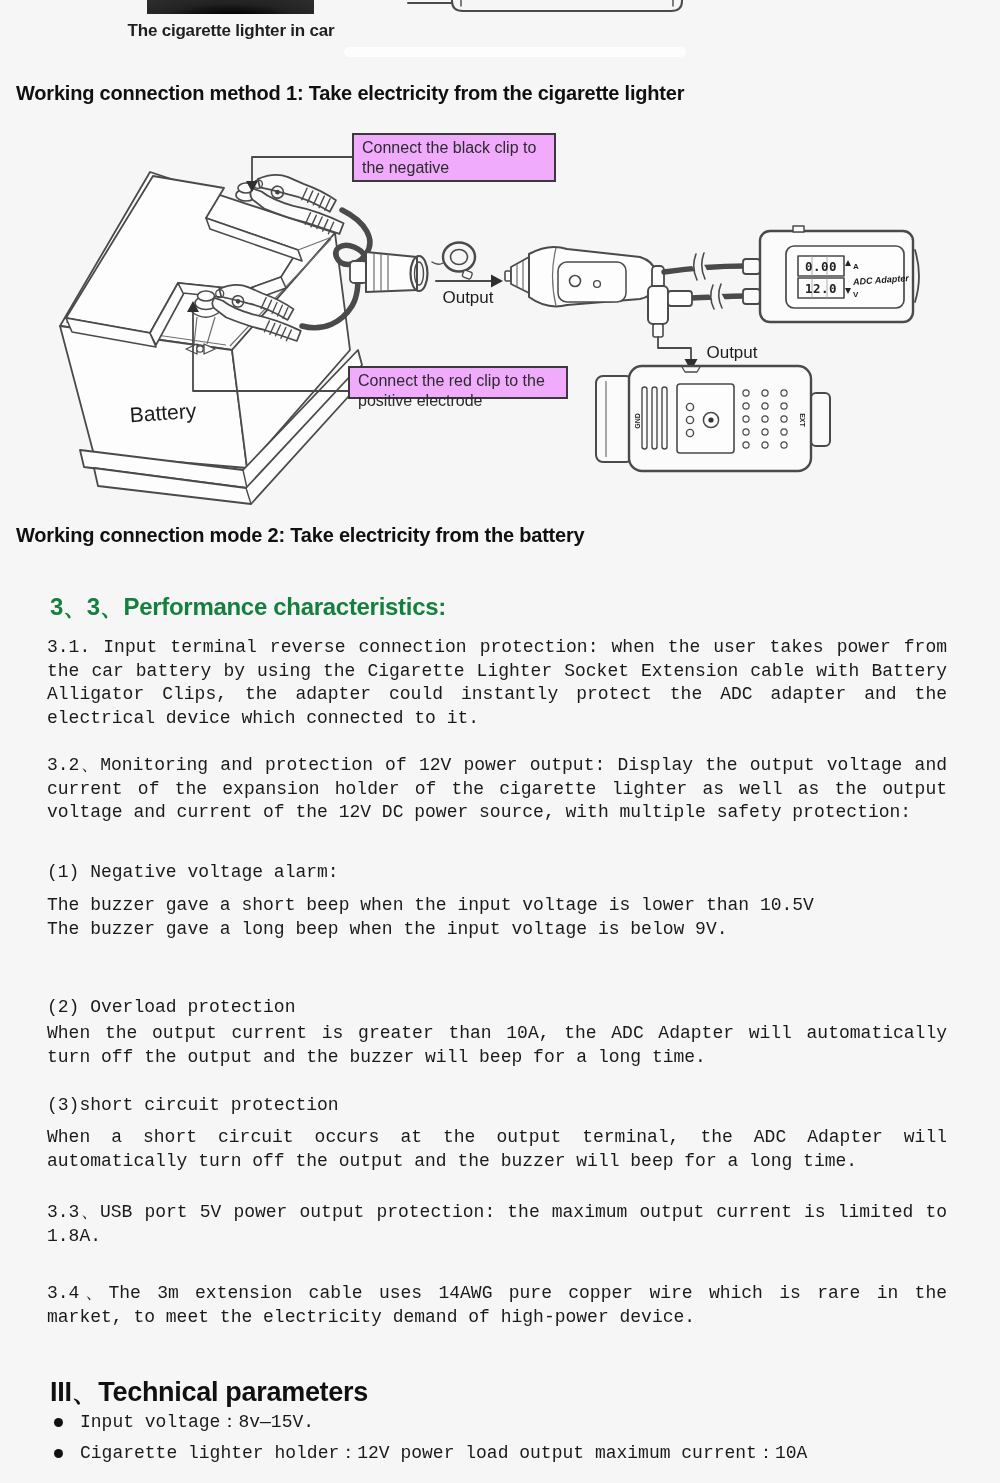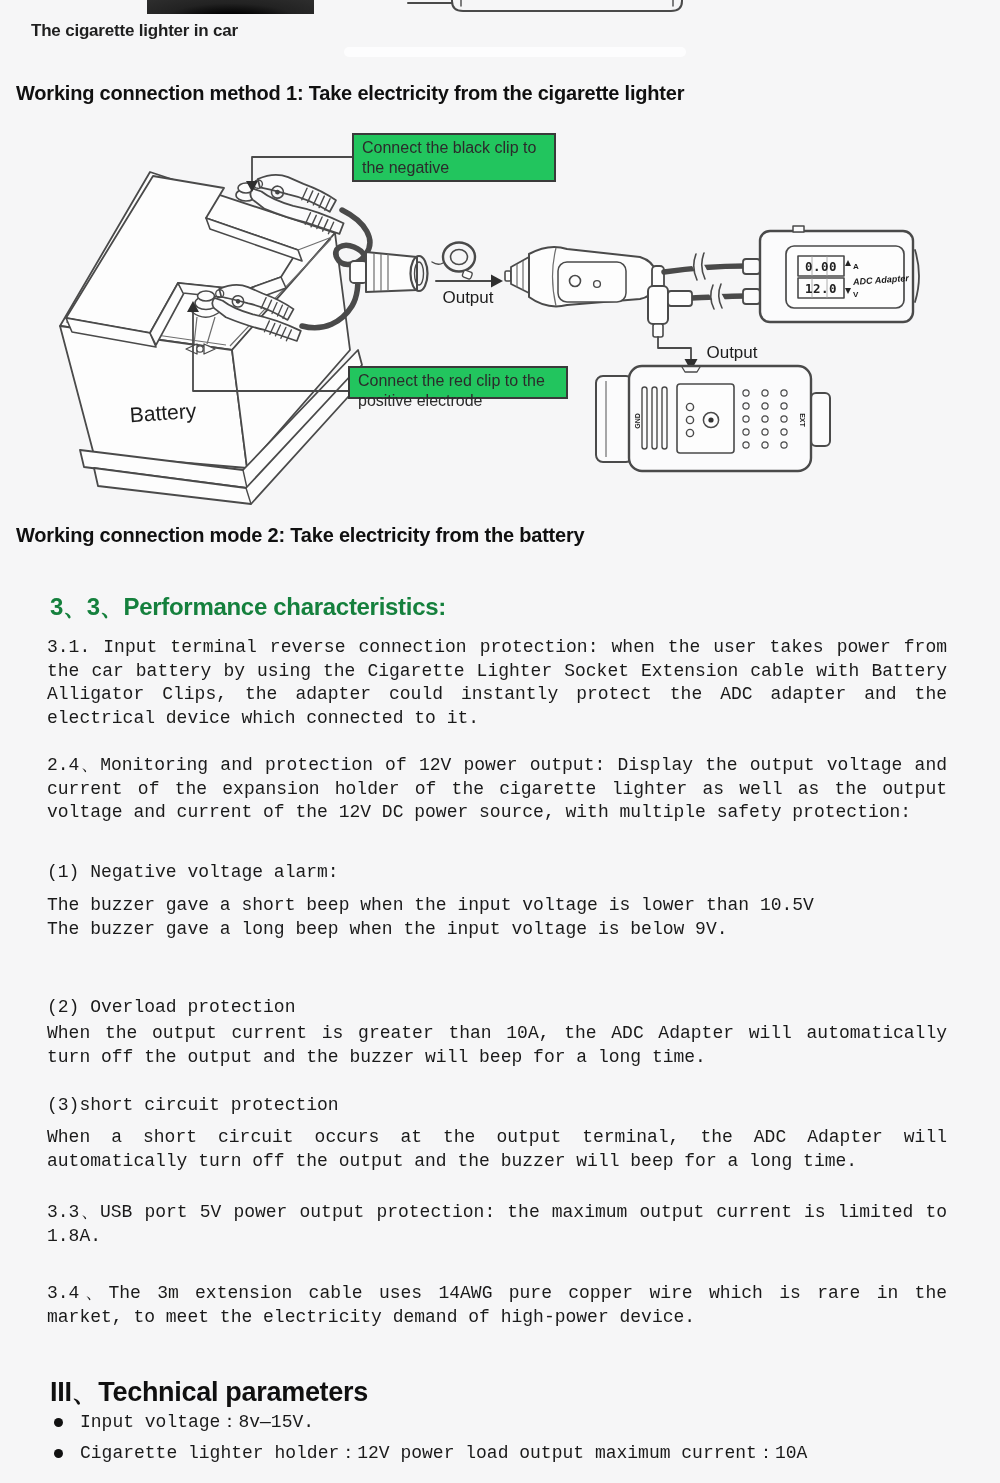--- a/index.html
+++ b/index.html
@@ -13,21 +13,21 @@
   
   .photo{
     left:147px;top:0;width:167px;height:14px;
     background:radial-gradient(ellipse at 50% 160%, #000 25%, #222 60%, #2e2e2e 100%);
   }
   .strip{
     left:344px;top:47px;width:342px;height:10px;border-radius:5px;
     background:#fdfdfe;
   }
   .photo-caption{
-    left:31px;top:21px;width:400px;text-align:left;
+    left:31px;top:21px;width:400px;text-align:center;
     font-size:17px;font-weight:600;color:#1f1f1f;letter-spacing:-0.2px;
   }
   .fig-title{
     left:16px;width:1000px;text-align:left;
     font-size:20px;font-weight:700;color:#101010;letter-spacing:-0.2px;
   }
   .fig1{top:82px;}
   .fig2{top:524px;}
   .sec-heading{
     left:50px;top:591px;font-size:24px;font-weight:700;color:#15803d;letter-spacing:-0.3px;
@@ -40,21 +40,21 @@
     font-size:18px;line-height:23.5px;color:#1a1a1a;
   }
   .para{left:47px;width:900px;text-align:justify;}
   .line{left:47px;width:900px;}
   
   svg{display:block;}
   .diagram{left:0;top:118px;}
   .toppartial{left:395px;top:0;}
   
   .callout{
-    background:#22c55e;border:2px solid #3a3a3a;color:#2b2b2b;
+    background:#f0abfc;border:2px solid #3a3a3a;color:#2b2b2b;
     font-size:16px;line-height:20px;padding:3px 8px;box-sizing:border-box;
   }
   .callout.black{left:352px;top:133px;width:204px;height:49px;}
   .callout.red{left:348px;top:366px;width:220px;height:33px;}
   
   .bullets{left:50px;top:1410px;width:900px;list-style:none;margin:0;padding:0;}
   .bullets li{
     position:relative;padding-left:30px;margin-bottom:7px;line-height:24px;
   }
   .bullets li::before{
@@ -259,21 +259,21 @@
 </svg>
 
 <div class="abs callout black">Connect the black clip to the negative</div>
 <div class="abs callout red">Connect the red clip to the positive electrode</div>
 
 <div class="abs fig-title fig2">Working connection mode 2: Take electricity from the battery</div>
 
 <div class="abs sec-heading">3、3、Performance characteristics:</div>
 
 <div class="abs mono para" style="top:636px">3.1. Input terminal reverse connection protection: when the user takes power from the car battery by using the Cigarette Lighter Socket Extension cable with Battery Alligator Clips, the adapter could instantly protect the ADC adapter and the electrical device which connected to it.</div>
-<div class="abs mono para" style="top:754px">2.4、Monitoring and protection of 12V power output: Display the output voltage and current of the expansion holder of the cigarette lighter as well as the output voltage and current of the 12V DC power source, with multiple safety protection:</div>
+<div class="abs mono para" style="top:754px">3.2、Monitoring and protection of 12V power output: Display the output voltage and current of the expansion holder of the cigarette lighter as well as the output voltage and current of the 12V DC power source, with multiple safety protection:</div>
 
 <div class="abs mono line" style="top:861px">(1) Negative voltage alarm:</div>
 <div class="abs mono line" style="top:894px">
   <div>The buzzer gave a short beep when the input voltage is lower than 10.5V</div>
   <div>The buzzer gave a long beep when the input voltage is below 9V.</div>
 </div>
 
 <div class="abs mono line" style="top:996px">(2) Overload protection</div>
 <div class="abs mono para" style="top:1022px">When the output current is greater than 10A, the ADC Adapter will automatically turn off the output and the buzzer will beep for a long time.</div>
 

